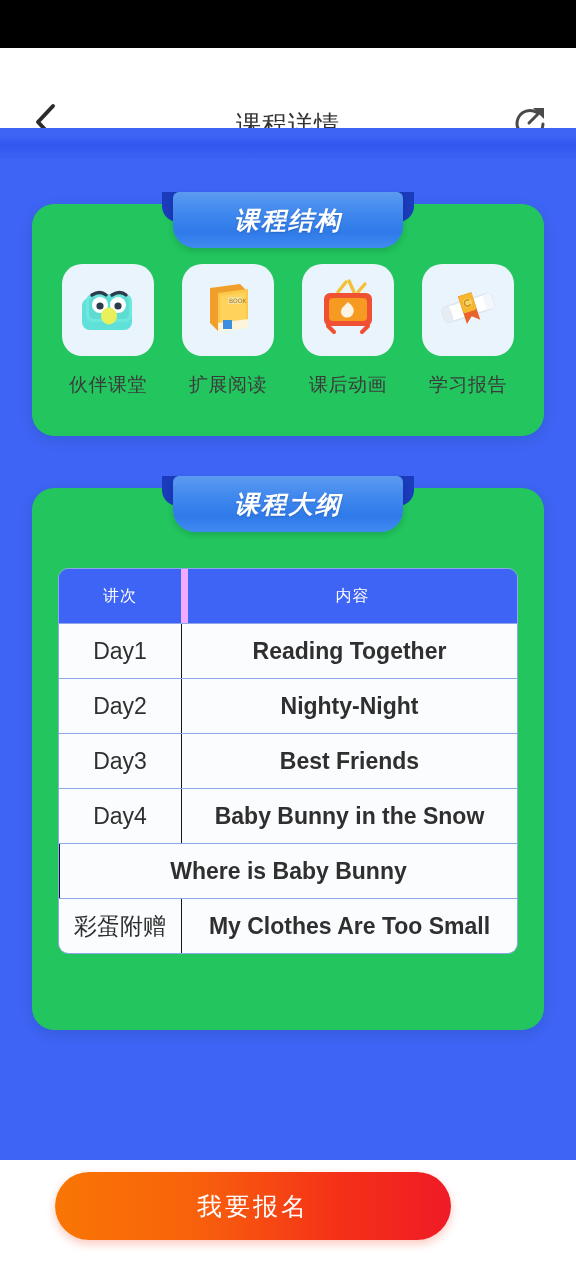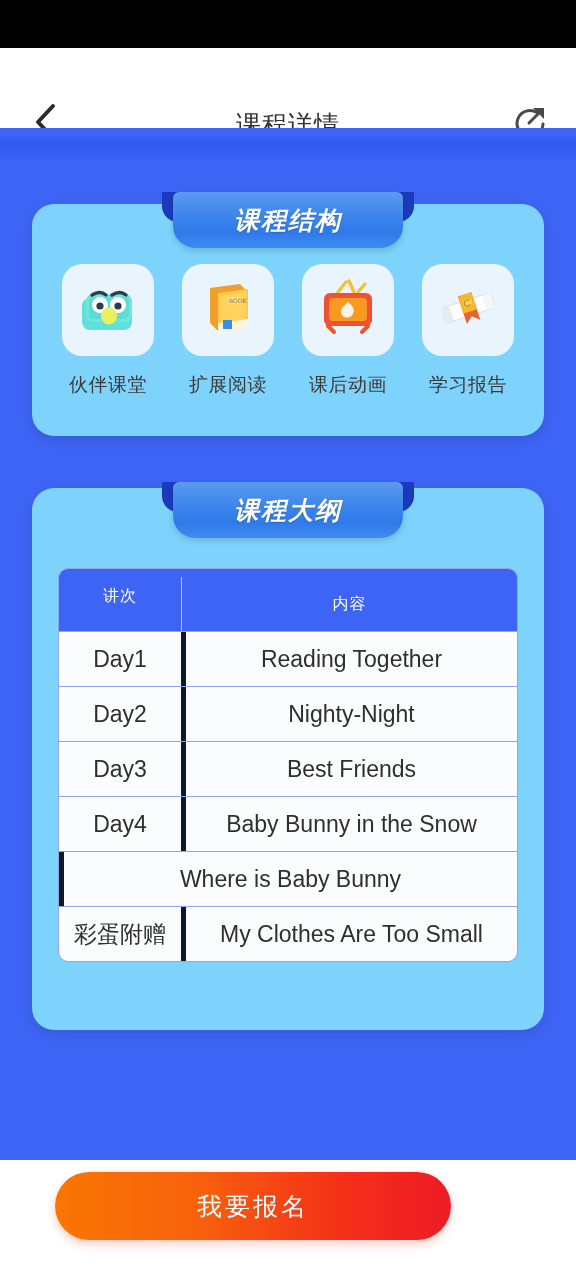--- a/index.html
+++ b/index.html
@@ -33,33 +33,33 @@
   }
   .blue-band {
     position:absolute; top:5px; left:0; width:576px; height:26px;
     background:linear-gradient(180deg,#3f66f5 0%, #2f56ee 45%, #3a61f3 100%);
     opacity:.85;
   }
 
   
   .card {
     position:absolute; left:32px; width:512px;
-    background:#7dd3fc; border-radius:22px;
+    background:#22c55e; border-radius:22px;
     box-shadow:0 4px 14px rgba(0,0,0,.10);
   }
   #card-structure { top:204px; height:232px; }
   #card-outline   { top:488px; height:542px; }
 
   
   .banner {
     position:absolute; left:50%; transform:translateX(-50%);
     width:230px; height:56px;
   }
   #banner-structure { top:192px; }
-  #banner-outline   { top:476px;margin-top:6px; }
+  #banner-outline   { top:476px; }
   .banner .tail-l, .banner .tail-r {
     position:absolute; top:0; width:30px; height:30px; background:#1a3bbb;
   }
   .banner .tail-l { left:-11px; border-radius:0 0 0 16px; }
   .banner .tail-r { right:-11px; border-radius:0 0 16px 0; }
   .banner .body {
     position:absolute; left:0; top:0; width:230px; height:56px;
     background:linear-gradient(180deg,#5b9af0 0%, #3d86ee 42%, #2f7ae9 72%, #3f8bf1 100%);
     border-radius:6px 6px 22px 22px;
     display:flex; align-items:center; justify-content:center;
@@ -93,22 +93,22 @@
   }
   .trow { display:flex; }
   .trow + .trow { border-top:1px solid #8fa6e8;align-items:flex-end; }
   .thead { background:#3d64f4; }
   .thead .tc { color:#ffffff; font-size:16px; font-weight:normal; letter-spacing:1px; }
   .tc {
     display:flex; align-items:center; justify-content:center;
     height:54px; font-size:23px; color:#2f2f2f;
   }
   .tc-day { width:122px; flex:none; }
-  .tc-content { flex:1; border-left:5px solid #0f172a; }
-  .thead .tc-content { border-left:1px solid #f0abfc;margin-top:8px; }
+  .tc-content { flex:1; border-left:1px solid #0f172a;font-weight:bold; }
+  .thead .tc-content { border-left:7px solid #f0abfc; }
   .trow.tbody { background:#fbfcfe; }
 
   
   .footer {
     position:absolute; top:1160px; left:0; width:506px; height:120px; background:#ffffff;
   }
   .cta {
     position:absolute; top:12px; left:50%; transform:translateX(-50%);
     width:396px; height:68px; border:none; border-radius:34px;
     background:linear-gradient(90deg,#f97603 0%, #f8620c 35%, #f43018 72%, #ef1b26 100%);

